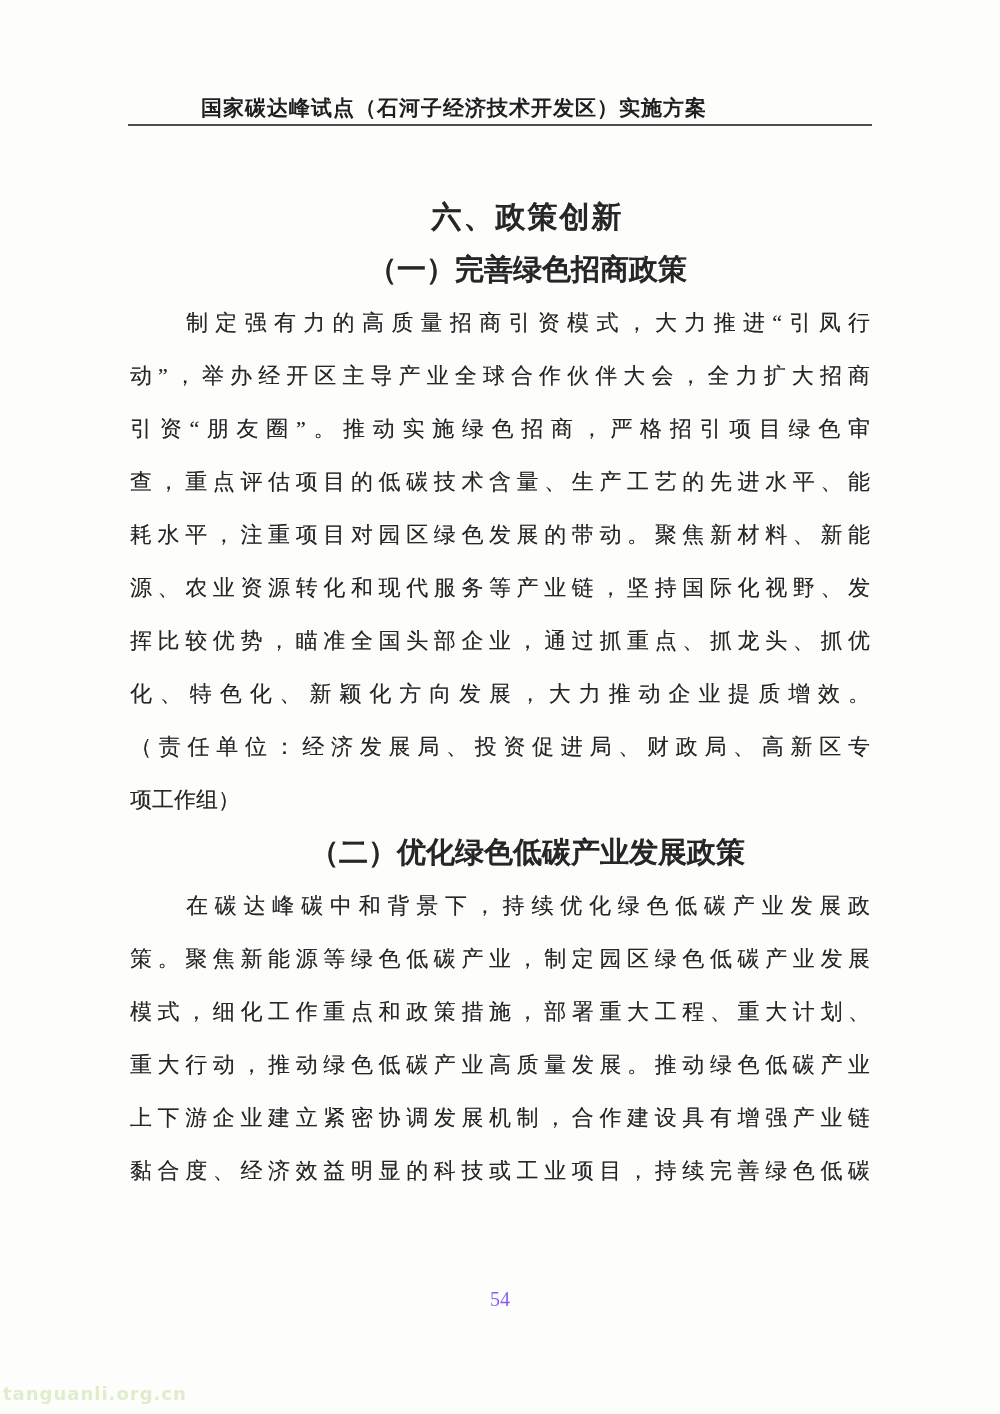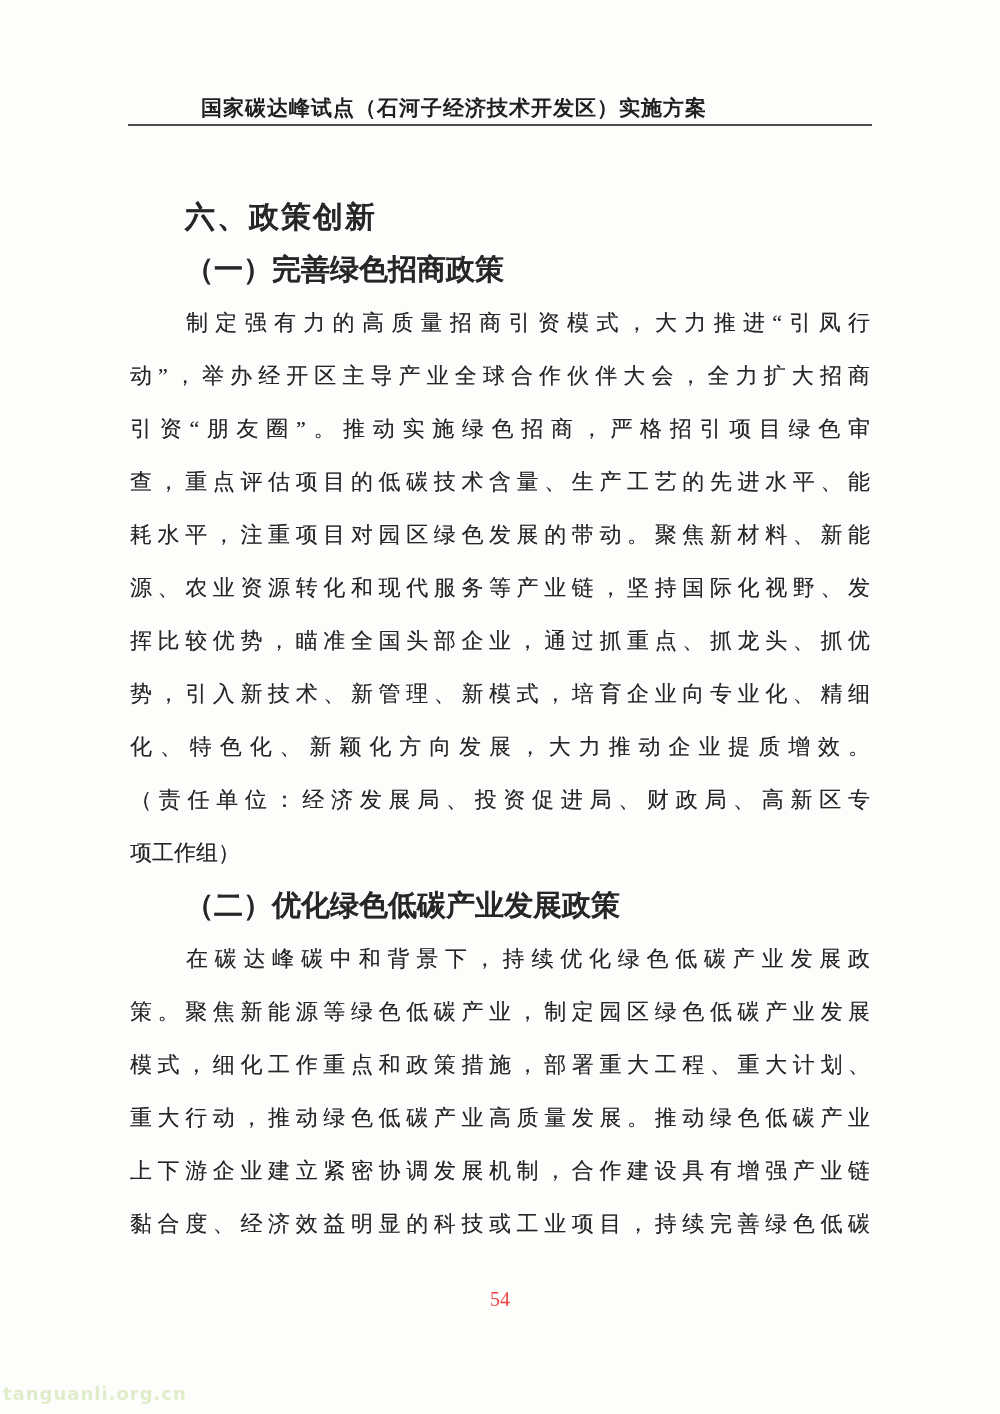--- a/index.html
+++ b/index.html
@@ -59,36 +59,38 @@
   }
   .line.indent { padding-left: 56px; }
   .line.bold { font-weight: 400; }
 
   .section-title {
     font-family: "Liberation Sans", "DejaVu Sans", sans-serif;
     font-weight: 700;
     font-size: 30px;
     letter-spacing: 2px;
     padding-left: 55px;
+    text-align: center;
   }
   .subsection-title {
     font-weight: 600;
     font-size: 29px;
     padding-left: 55px;
+    text-align: center;
   }
 
   
   .page-number {
     position: absolute;
     top: 1288px;
     left: 0;
     width: 1000px;
     text-align: center;
     font-size: 20px;
-    color: #ef4444;
+    color: #8b5cf6;
   }
   .watermark {
     position: absolute;
     left: 3px;
     top: 1383px;
     font-family: "DejaVu Sans", "Liberation Sans", sans-serif;
     font-weight: 700;
     font-size: 18px;
     letter-spacing: 1px;
     color: #e0edcb;
@@ -105,21 +107,20 @@
 
   <div class="line subsection-title">（一）完善绿色招商政策</div>
 
   <div class="line j indent">制定强有力的高质量招商引资模式，大力推进“引凤行</div>
   <div class="line j">动”，举办经开区主导产业全球合作伙伴大会，全力扩大招商</div>
   <div class="line j">引资“朋友圈”。推动实施绿色招商，严格招引项目绿色审</div>
   <div class="line j">查，重点评估项目的低碳技术含量、生产工艺的先进水平、能</div>
   <div class="line j">耗水平，注重项目对园区绿色发展的带动。聚焦新材料、新能</div>
   <div class="line j">源、农业资源转化和现代服务等产业链，坚持国际化视野、发</div>
   <div class="line j">挥比较优势，瞄准全国头部企业，通过抓重点、抓龙头、抓优</div>
-  <div class="line j">势，引入新技术、新管理、新模式，培育企业向专业化、精细</div>
   <div class="line j">化、特色化、新颖化方向发展，大力推动企业提质增效。</div>
 
   <div class="line j bold">（责任单位：经济发展局、投资促进局、财政局、高新区专</div>
   <div class="line bold">项工作组）</div>
 
   <div class="line subsection-title">（二）优化绿色低碳产业发展政策</div>
 
   <div class="line j indent">在碳达峰碳中和背景下，持续优化绿色低碳产业发展政</div>
   <div class="line j">策。聚焦新能源等绿色低碳产业，制定园区绿色低碳产业发展</div>
   <div class="line j">模式，细化工作重点和政策措施，部署重大工程、重大计划、</div>

